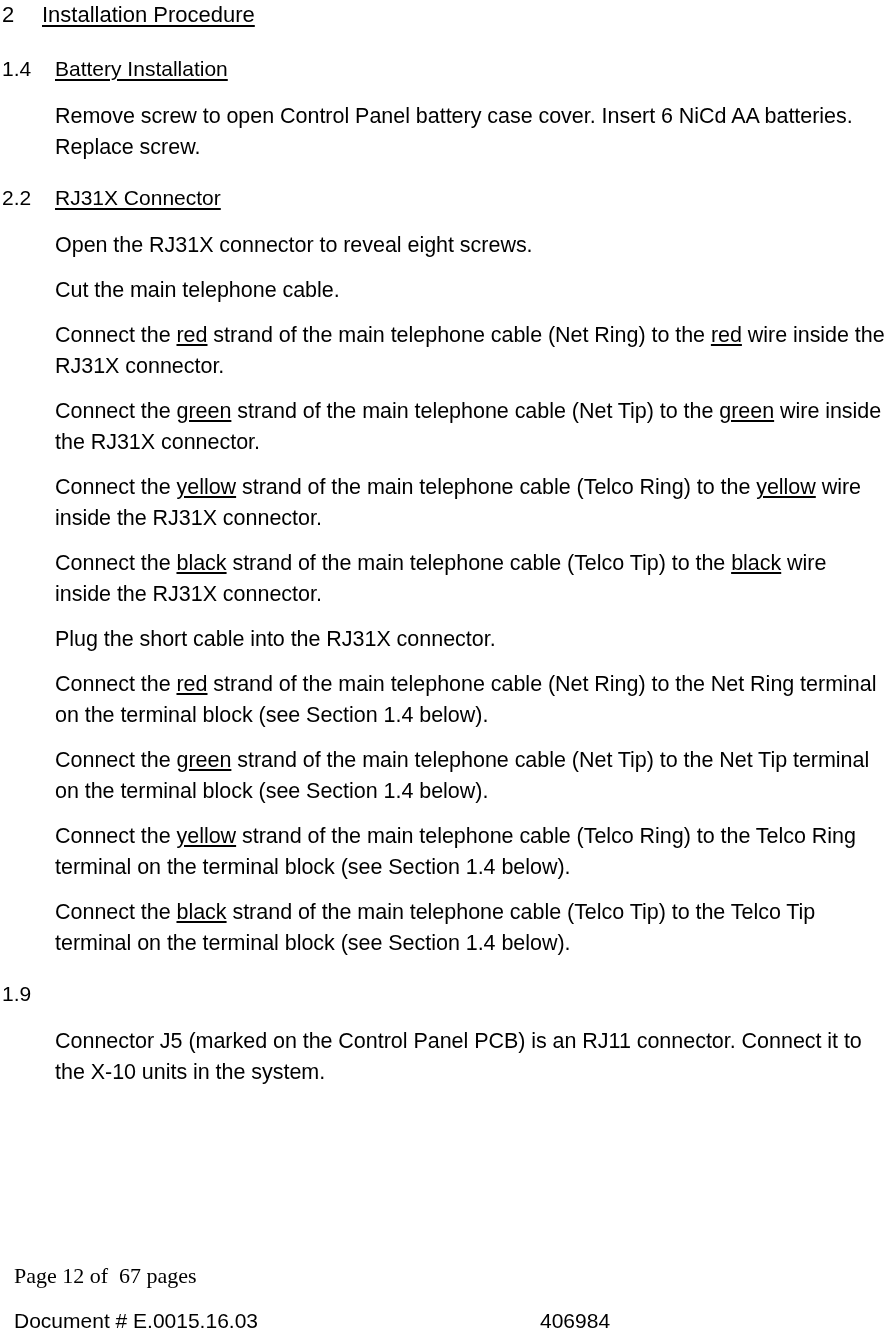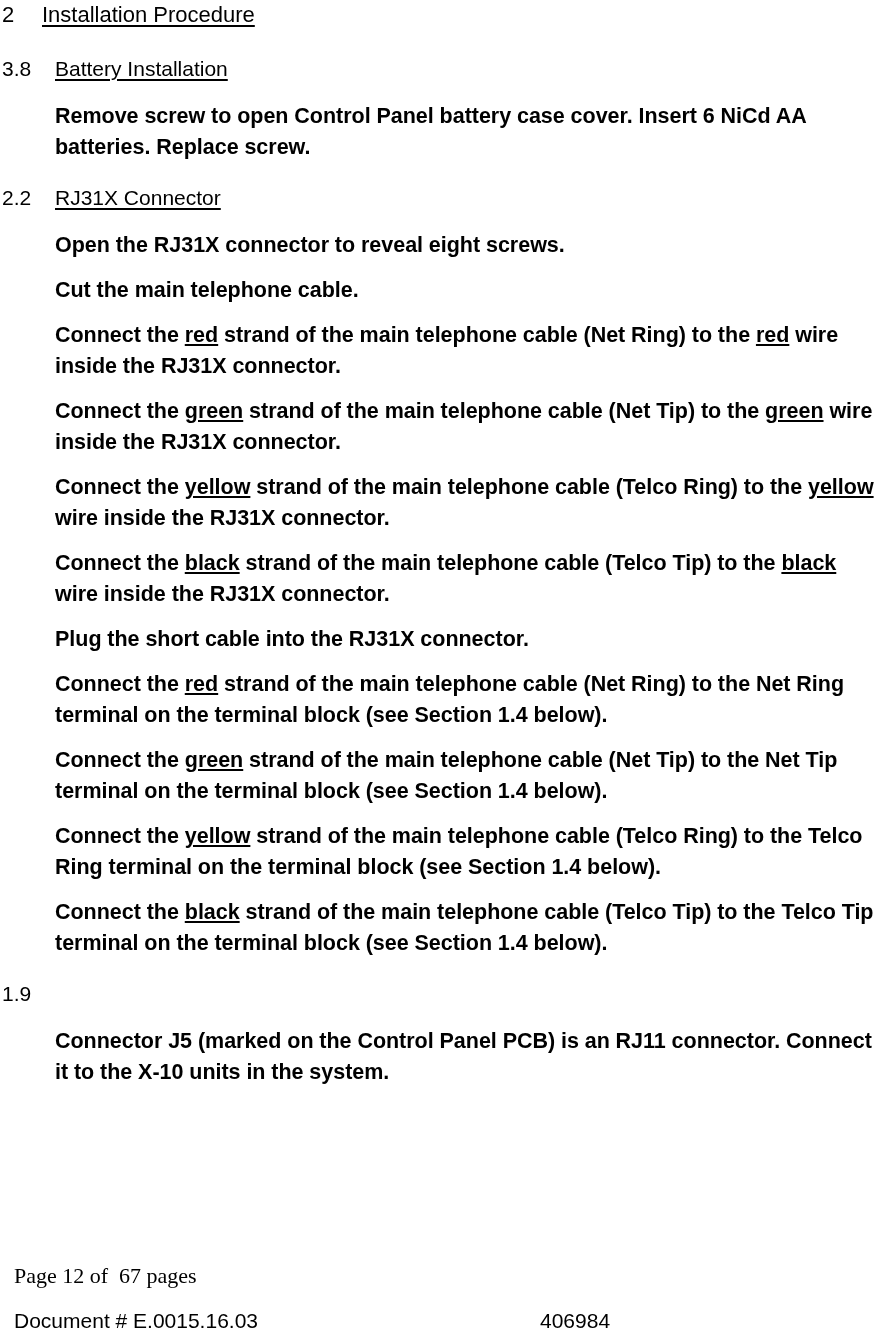--- a/index.html
+++ b/index.html
@@ -73,21 +73,20 @@
   .para {
     margin: 0;
     padding: 0;
     margin-left: 55px;
     width: 830px;
     font-size: 21.5px;
     line-height: 31px;
     text-align: left;
     letter-spacing: -0.02px;
     word-spacing: -0.1px;
-    font-weight: bold;
   }
   .para u {
     text-decoration: underline;
     text-underline-offset: 2px;
     text-align: center;
   }
 
   
   .gap-sm { height: 14px; }
   .gap-md { height: 20px; }
@@ -129,21 +128,21 @@
 <div class="page">
 
   <div class="h1-row">
     <span class="h1-num">2</span>
     <span class="h1-text">Installation Procedure</span>
   </div>
 
   <div class="gap-md"></div>
 
   <div class="h2-row">
-    <span class="h2-num">3.8</span>
+    <span class="h2-num">1.4</span>
     <span class="h2-text">Battery Installation</span>
   </div>
 
   <div class="gap-sm"></div>
 
   <p class="para">Remove screw to open Control Panel battery case cover. Insert 6 NiCd AA batteries. Replace screw.</p>
 
   <div class="gap-md"></div>
 
   <div class="h2-row">

